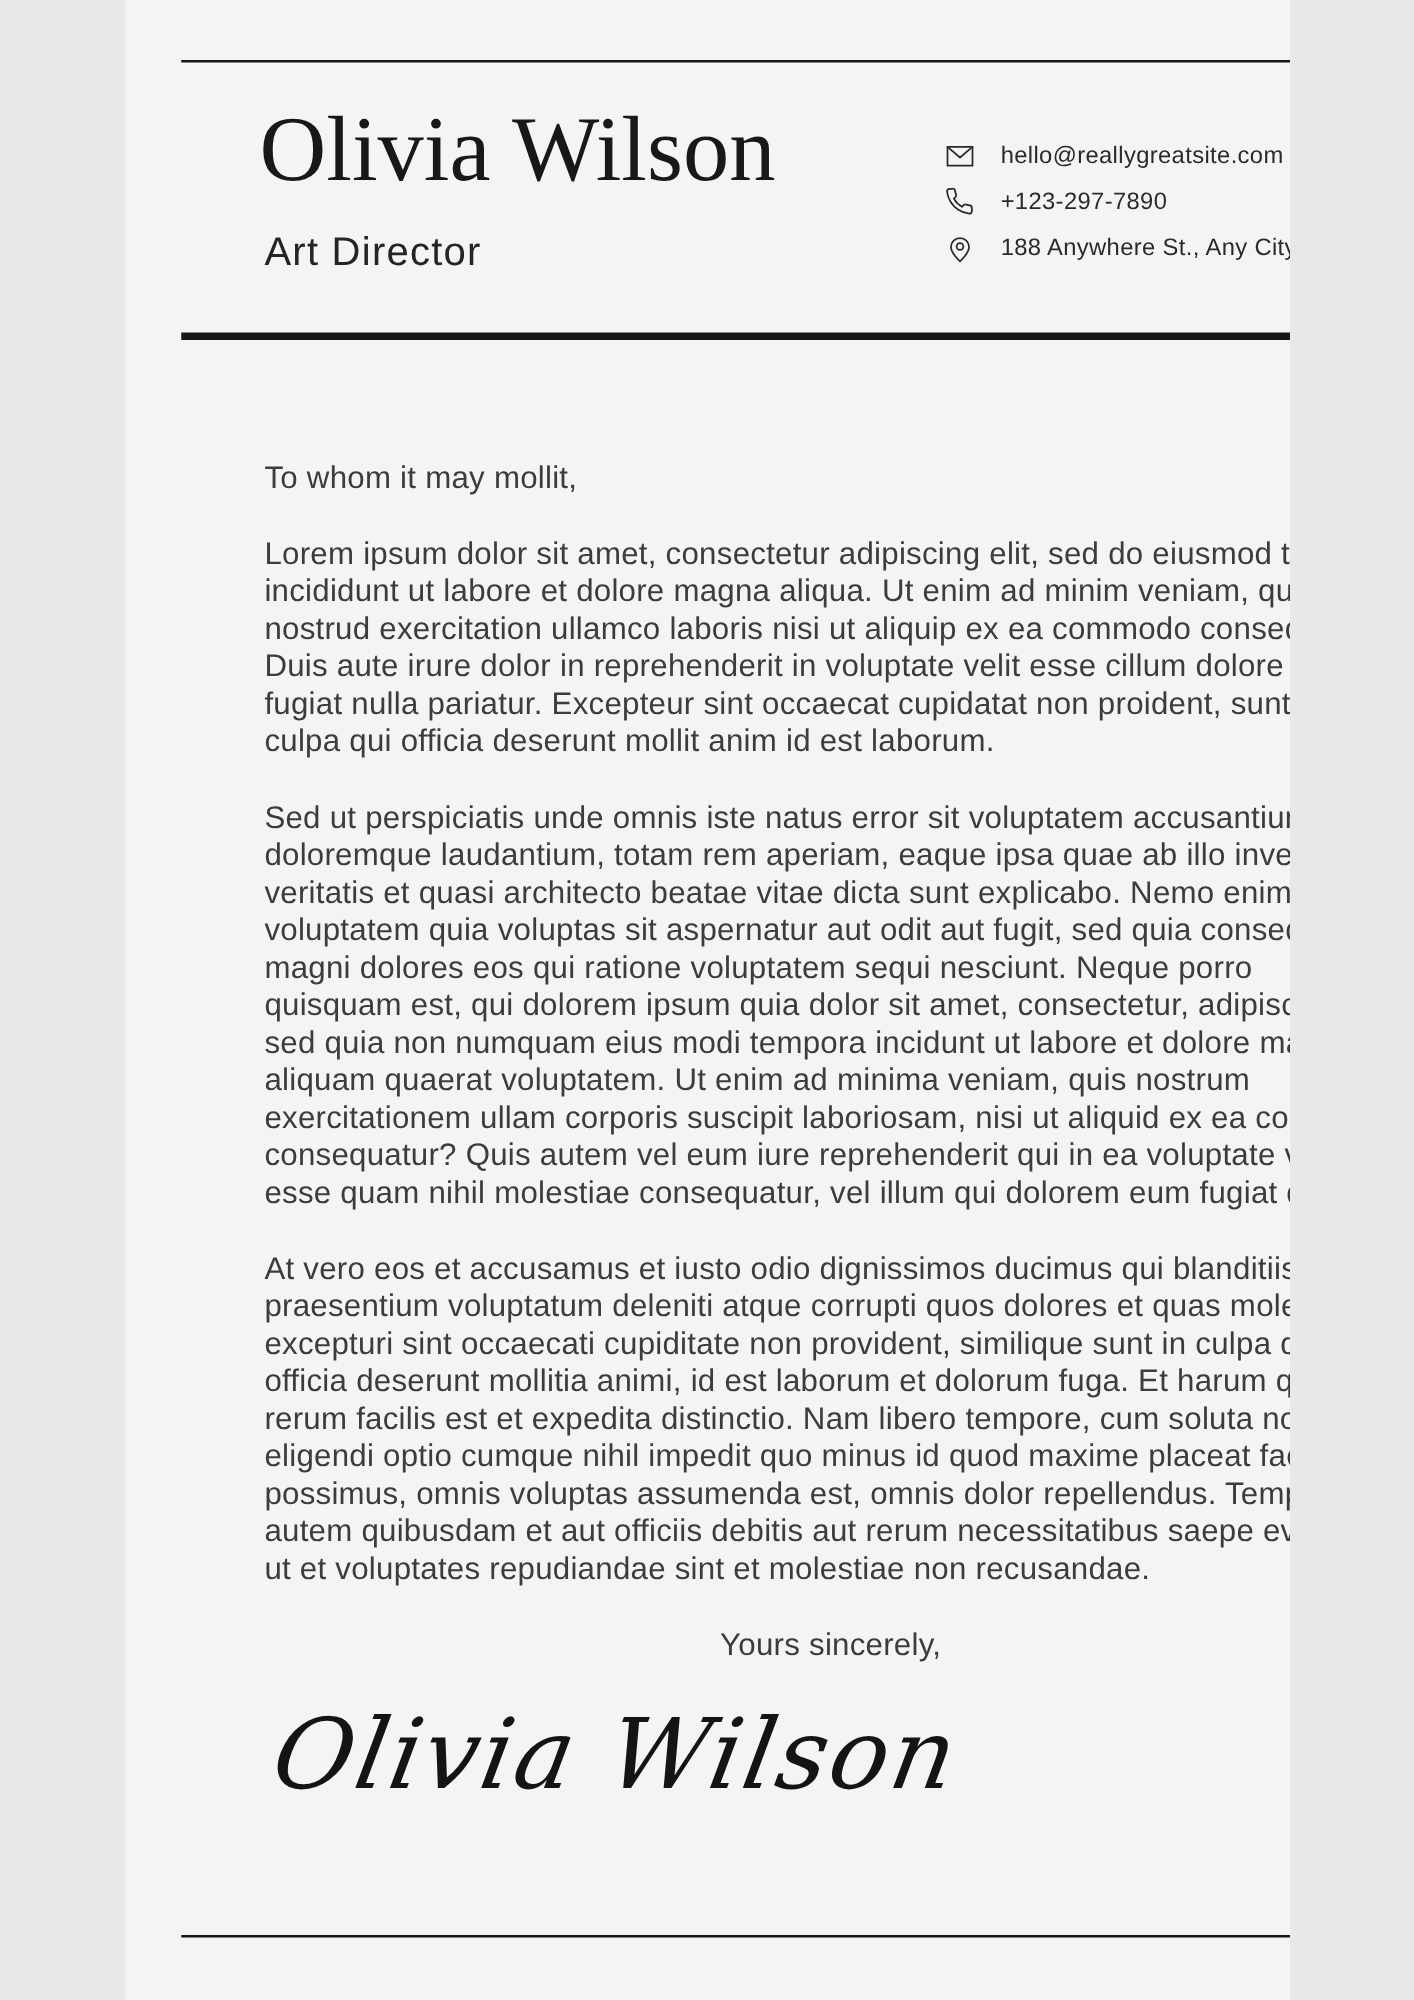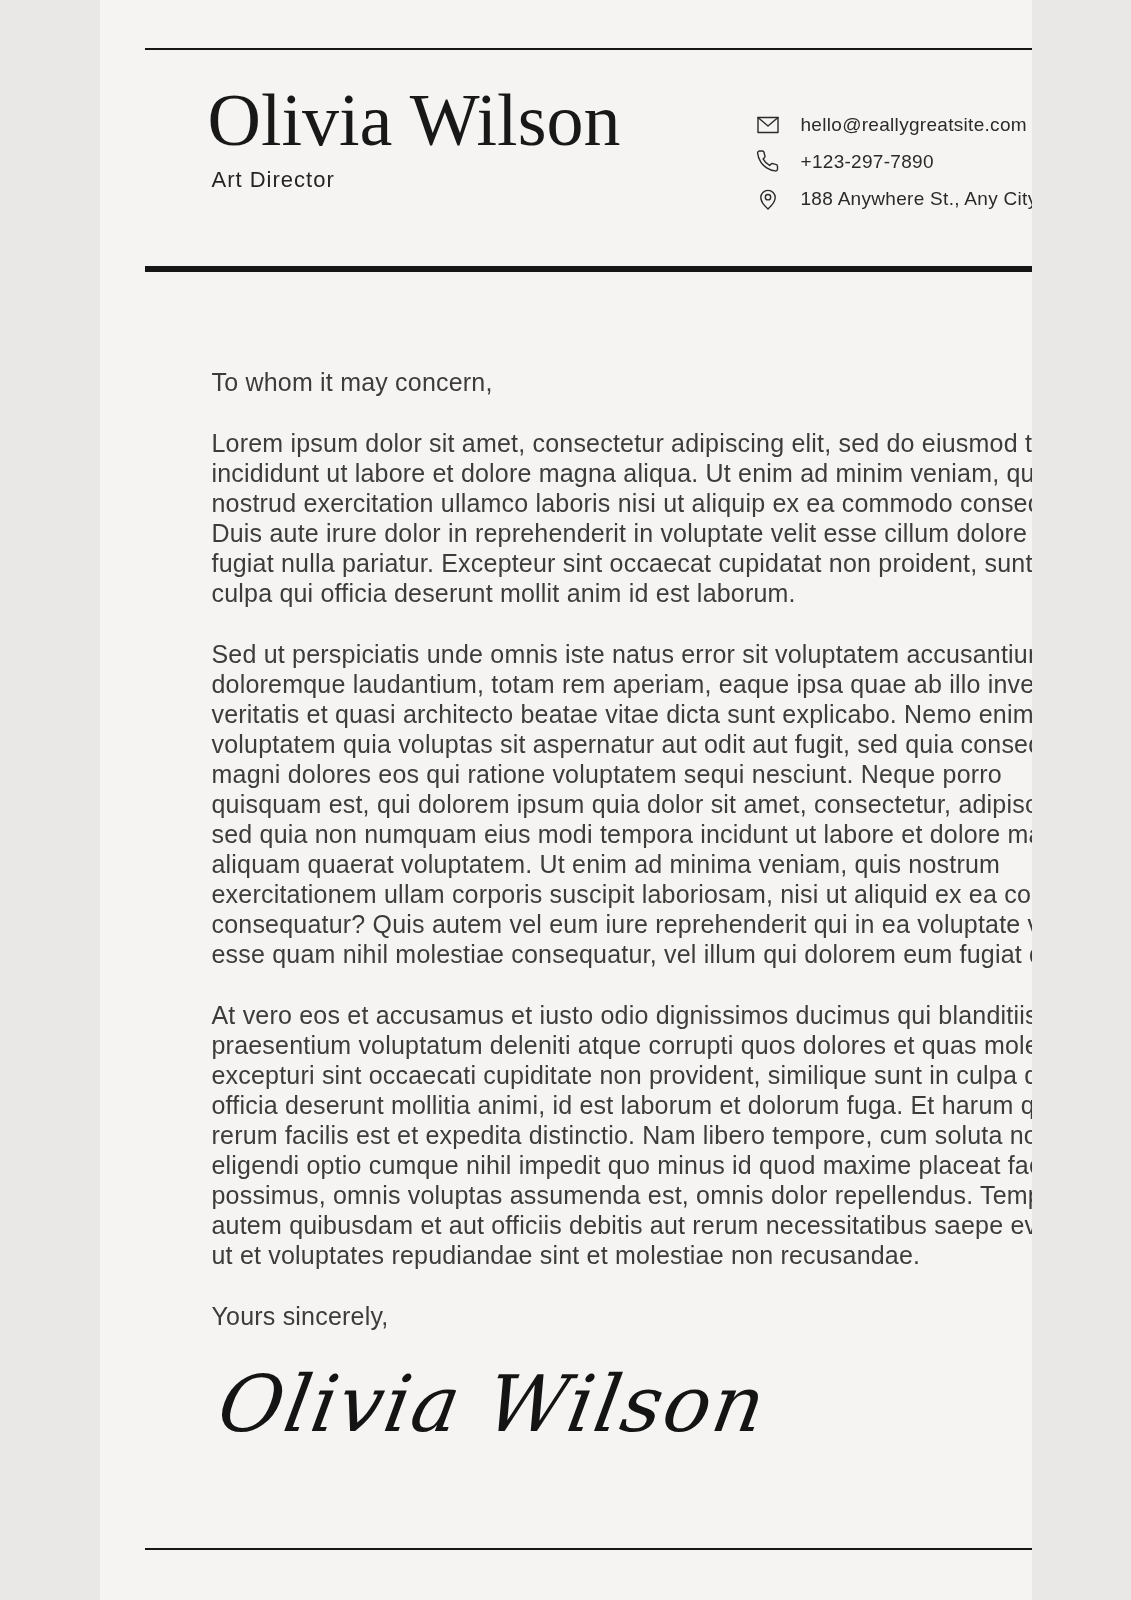--- a/index.html
+++ b/index.html
@@ -34,22 +34,22 @@
     font-family: "Liberation Serif", "DejaVu Serif", serif;
     font-size: 74px;
     line-height: 1;
     letter-spacing: 0px;
     color: #181818;
     white-space: nowrap;
   }
   .header-title {
     position: absolute;
     left: 112px;
-    top: 168px;
-    font-size: 22px;
+    top: 184px;
+    font-size: 32px;
     line-height: 1.1;
     letter-spacing: 1px;
     color: #242424;
     white-space: nowrap;
   }
 
   .contact {
     position: absolute;
     left: 655px;
     top: 112px;
@@ -94,21 +94,21 @@
     width: 906px;
     font-size: 25px;
     line-height: 30px;
     letter-spacing: 0.2px;
     color: #3c3c3c;
   }
   .letter-body p {
     margin: 0 0 31px 0;
   }
   .salutation { margin-bottom: 31px; }
-  .closing { margin-top: 0; }
+  .closing { margin-top: 0; text-align: center; }
 
   .signature {
     margin-top: 18px;
     font-family: "DejaVu Serif", "Liberation Serif", serif;
     font-style: italic;
     font-size: 78px;
     line-height: 1.1;
     color: #141414;
     transform: skewX(-10deg);
     transform-origin: left bottom;
@@ -156,21 +156,21 @@
         </svg>
       </span>
       <span class="contact-text">188 Anywhere St., Any City</span>
     </div>
 
   </div>
 
   <div class="rule rule-thick"></div>
 
   <div class="letter-body">
-    <p class="salutation">To whom it may concern,</p>
+    <p class="salutation">To whom it may mollit,</p>
 
     <p>Lorem ipsum dolor sit amet, consectetur adipiscing elit, sed do eiusmod tempor incididunt ut labore et dolore magna aliqua. Ut enim ad minim veniam, quis nostrud exercitation ullamco laboris nisi ut aliquip ex ea commodo consequat. Duis aute irure dolor in reprehenderit in voluptate velit esse cillum dolore eu fugiat nulla pariatur. Excepteur sint occaecat cupidatat non proident, sunt in culpa qui officia deserunt mollit anim id est laborum.</p>
 
     <p>Sed ut perspiciatis unde omnis iste natus error sit voluptatem accusantium doloremque laudantium, totam rem aperiam, eaque ipsa quae ab illo inventore veritatis et quasi architecto beatae vitae dicta sunt explicabo. Nemo enim ipsam voluptatem quia voluptas sit aspernatur aut odit aut fugit, sed quia consequuntur magni dolores eos qui ratione voluptatem sequi nesciunt. Neque porro quisquam est, qui dolorem ipsum quia dolor sit amet, consectetur, adipisci velit, sed quia non numquam eius modi tempora incidunt ut labore et dolore magnam aliquam quaerat voluptatem. Ut enim ad minima veniam, quis nostrum exercitationem ullam corporis suscipit laboriosam, nisi ut aliquid ex ea commodi consequatur? Quis autem vel eum iure reprehenderit qui in ea voluptate velit esse quam nihil molestiae consequatur, vel illum qui dolorem eum fugiat quo.</p>
 
     <p>At vero eos et accusamus et iusto odio dignissimos ducimus qui blanditiis praesentium voluptatum deleniti atque corrupti quos dolores et quas molestias excepturi sint occaecati cupiditate non provident, similique sunt in culpa qui officia deserunt mollitia animi, id est laborum et dolorum fuga. Et harum quidem rerum facilis est et expedita distinctio. Nam libero tempore, cum soluta nobis est eligendi optio cumque nihil impedit quo minus id quod maxime placeat facere possimus, omnis voluptas assumenda est, omnis dolor repellendus. Temporibus autem quibusdam et aut officiis debitis aut rerum necessitatibus saepe eveniet ut et voluptates repudiandae sint et molestiae non recusandae.</p>
 
     <p class="closing">Yours sincerely,</p>
 
     <div class="signature">Olivia Wilson</div>

